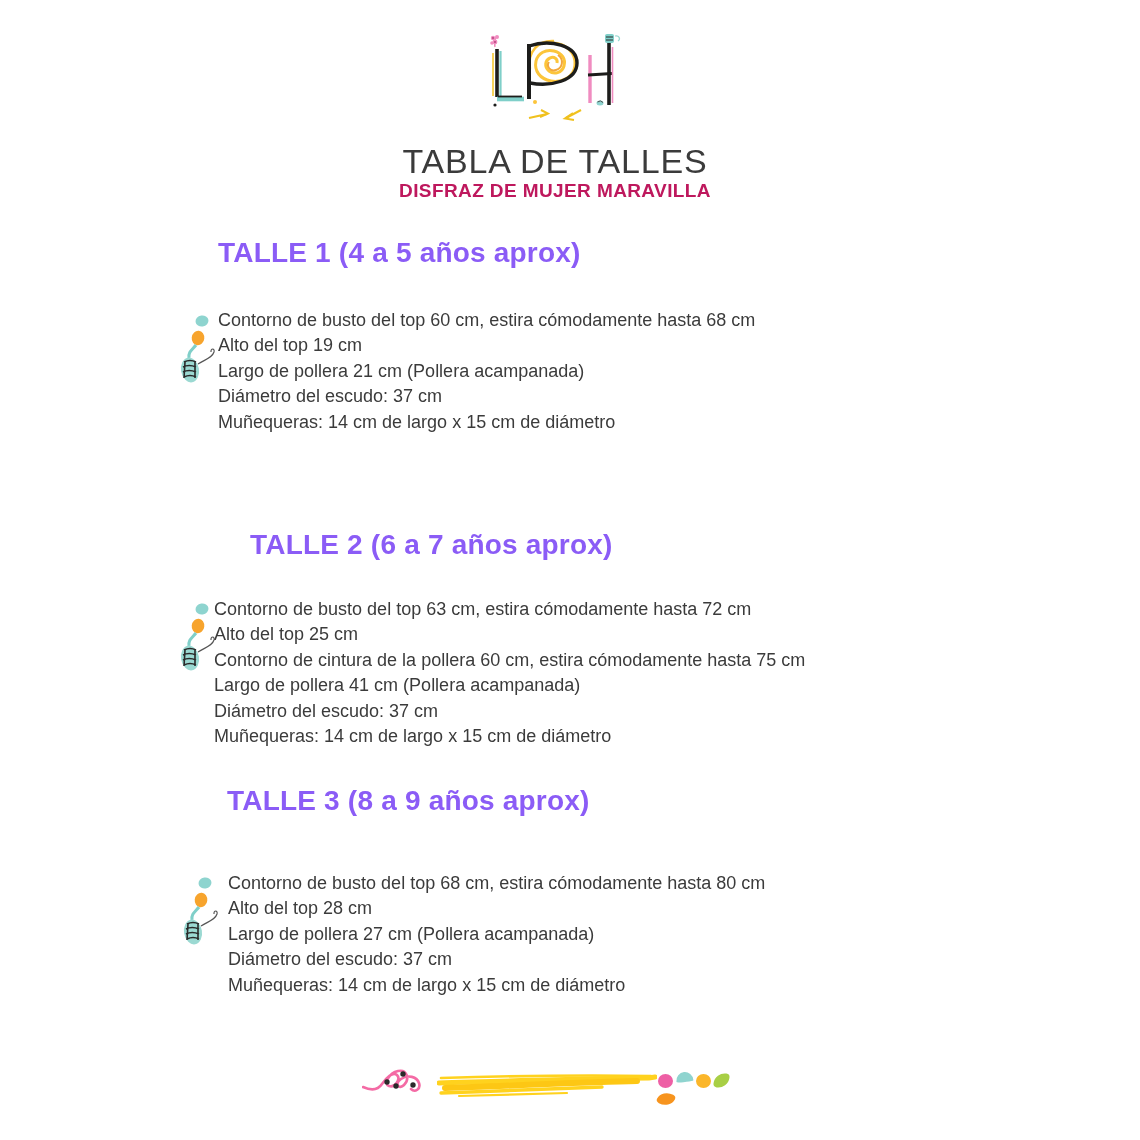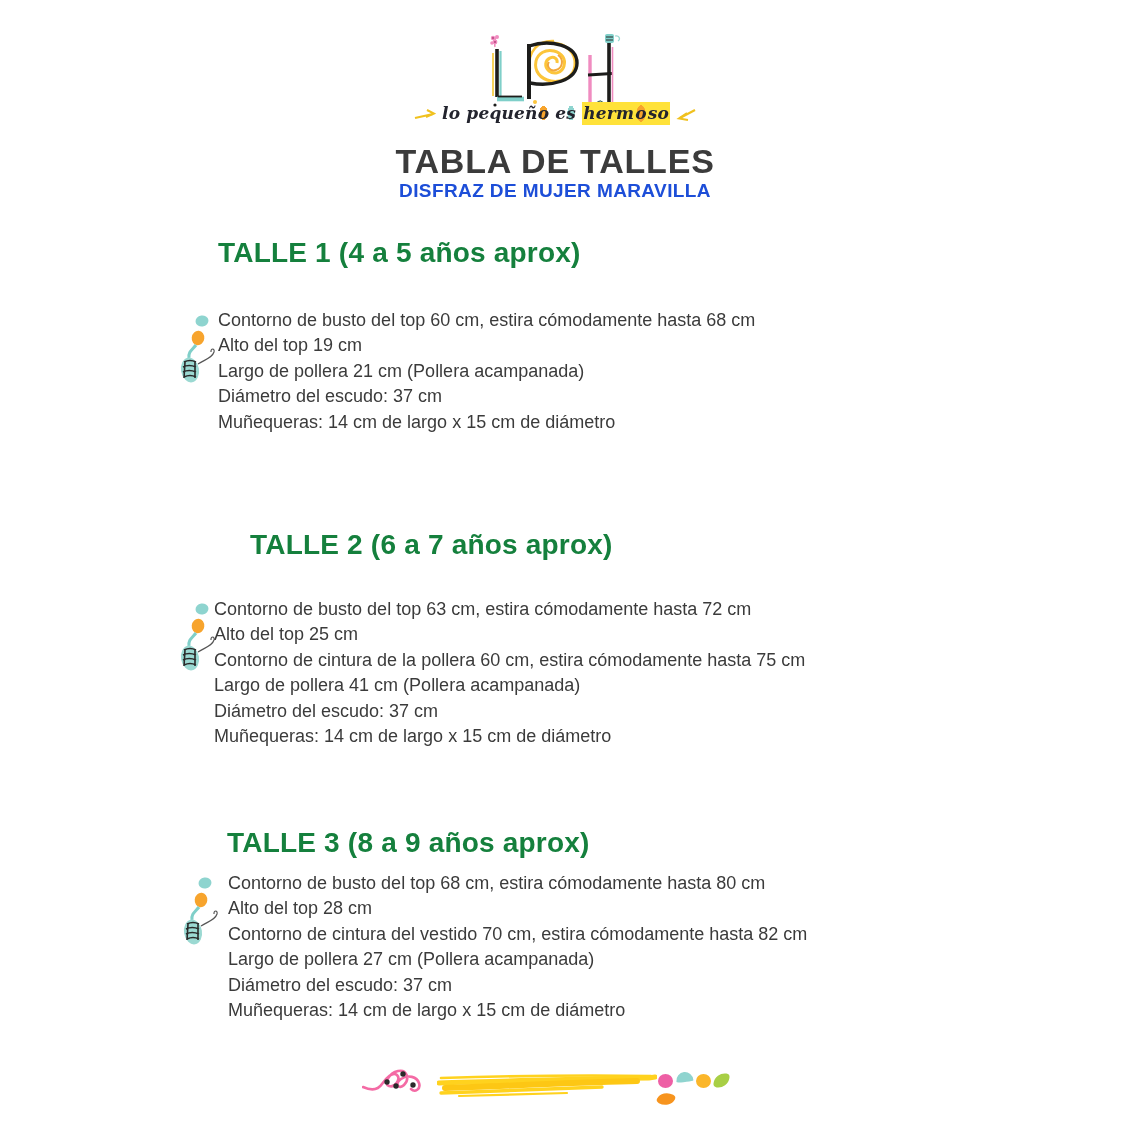--- a/index.html
+++ b/index.html
@@ -8,32 +8,32 @@
   .logo-wrap{position:absolute;left:478px;top:33px;width:150px;height:74px;}
   .tagline-row{position:absolute;left:0;top:103px;width:1110px;text-align:center;
                font-family:"DejaVu Serif", serif;font-style:italic;font-weight:700;
                font-size:17px;color:#23242e;letter-spacing:.2px;}
   .tagline-row .arrow{display:inline-block;vertical-align:middle;margin:0 6px;}
   .hl-orange{background:radial-gradient(closest-side, var(--orange,#f7a42d) 72%, transparent 74%);border-radius:50%;}
   .hl-teal{background:radial-gradient(closest-side, var(--teal,#8ed4cf) 72%, transparent 74%);border-radius:50%;}
   .hl-yellow{background:var(--hl-yellow,#ffe23a);padding:1px 1px 2px;}
   .hl-yellow-orange{background:radial-gradient(closest-side, var(--orange,#f7a42d) 72%, transparent 74%), var(--hl-yellow,#ffe23a);padding:1px 0 2px;}
   .page-title{position:absolute;left:0;top:142px;width:1110px;text-align:center;margin:0;
-              font-size:34px;font-weight:bold;letter-spacing:.8px;color:#3b3b3b;}
+              font-size:34px;font-weight:normal;letter-spacing:.8px;color:#3b3b3b;}
   .page-subtitle{position:absolute;left:0;top:180px;width:1110px;text-align:center;margin:0;
-              font-size:19px;font-weight:bold;letter-spacing:.4px;color:#1d4ed8;}
+              font-size:19px;font-weight:bold;letter-spacing:.4px;color:#be185d;}
   .sr-only{position:absolute;width:1px;height:1px;overflow:hidden;clip:rect(0 0 0 0);white-space:nowrap;}
 
   
-  .sec-heading{position:absolute;margin:0;font-size:28px;font-weight:bold;color:#15803d;letter-spacing:.2px;}
+  .sec-heading{position:absolute;margin:0;font-size:28px;font-weight:bold;color:#8b5cf6;letter-spacing:.2px;}
   .sec-list{position:absolute;margin:0;padding:0;list-style:none;font-size:18px;line-height:25.4px;color:#3b3b3b;}
   .sec-list li{white-space:nowrap;}
   #sec1-heading{left:218px;top:237px;} #sec1-list{left:218px;top:308px;}
   #sec2-heading{left:214px;top:529px;margin-left:36px;} #sec2-list{left:214px;top:597px;}
-  #sec3-heading{left:227px;top:827px;} #sec3-list{left:228px;top:871px;}
+  #sec3-heading{left:227px;top:785px;} #sec3-list{left:228px;top:871px;}
   .doodle{position:absolute;width:44px;height:78px;}
   #doodle-1{left:176px;top:312px;} #doodle-2{left:176px;top:600px;} #doodle-3{left:179px;top:874px;}
 
   
   .footer-squiggle{position:absolute;left:362px;top:1060px;}
   .footer-divider{position:absolute;left:437px;top:1070px;}
   .footer-dots{position:absolute;left:658px;top:1071px;width:90px;height:26px;}
   .dot{display:inline-block;margin-right:3px;vertical-align:middle;}
   .shape-circle{width:15px;height:14px;border-radius:50%;}
   .shape-petal-flat{width:17px;height:10px;border-radius:55% 55% 45% 45% / 95% 95% 10% 10%;transform:rotate(-6deg);position:relative;top:-4px;}
@@ -83,21 +83,21 @@
 
       <ellipse cx="122" cy="70" rx="3.5" ry="2.5" fill="#8ed4cf"></ellipse>
       <path d="M119.5 69 q3 -2.5 5.5 .5" stroke="#444" stroke-width=".9" fill="none"></path>
     </svg>
   </div>
 
   <div class="tagline-row">
     <svg class="arrow" width="22" height="12" viewBox="0 0 22 12">
       <path d="M1 9 L19 5" stroke="#f0c11e" stroke-width="2.2" fill="none"></path>
       <path d="M13 1 L20 4.6 L12 8" stroke="#f0c11e" stroke-width="2" fill="none"></path>
-    </svg><span><span>lo pequeñ</span><span class="hl-orange">o</span><span> e</span><span class="hl-teal">s</span><span> </span><span class="hl-yellow">herm</span><span class="hl-yellow-orange">o</span><span class="hl-yellow">so</span></span><svg class="arrow" width="20" height="14" viewBox="0 0 20 14">
+    </svg><svg class="arrow" width="20" height="14" viewBox="0 0 20 14">
       <path d="M19 2 L4 10" stroke="#f0c11e" stroke-width="2.2" fill="none"></path>
       <path d="M11 5 L3 10.5 L12 12" stroke="#f0c11e" stroke-width="2" fill="none"></path>
     </svg>
   </div>
 
   <h1 class="page-title">TABLA DE TALLES</h1>
   <h2 class="page-subtitle">DISFRAZ DE MUJER MARAVILLA</h2>
 
   <h3 class="sec-heading" id="sec1-heading">TALLE 1 (4 a 5 años aprox)</h3>
   <div class="doodle" id="doodle-1">
@@ -145,21 +145,20 @@
       <ellipse cx="22" cy="26" rx="6.3" ry="7.3" fill="#f7a42d" transform="rotate(6 22 26)"></ellipse>
       <path d="M20 33 C 16 38, 12 40, 13 46" stroke="#7fcfc9" stroke-width="3" fill="none"></path>
       <ellipse cx="14" cy="58" rx="9" ry="12.5" fill="#9bd9d2" transform="rotate(-10 14 58)"></ellipse>
       <path d="M8 50 q6 -3 12 0 M7 55 q6 -3 13 0 M7 60 q6 -3 13 0 M8 65 q6 -3 12 0 M9 50 l-1 16 M19 50 l0 16" stroke="#2a2a2a" stroke-width="1.6" fill="none"></path>
       <path d="M22 52 C 30 47, 36 46, 38 40 C 39 36, 34.5 36, 35 40" stroke="#555" stroke-width="1.2" fill="none"></path>
     </svg>
   </div>
   <ul class="sec-list" id="sec3-list">
     <li>Contorno de busto del top 68 cm, estira cómodamente hasta 80 cm</li>
     <li>Alto del top 28 cm</li>
-    <li>Contorno de cintura del vestido 70 cm, estira cómodamente hasta 82 cm</li>
     <li>Largo de pollera 27 cm (Pollera acampanada)</li>
     <li>Diámetro del escudo: 37 cm</li>
     <li>Muñequeras: 14 cm de largo x 15 cm de diámetro</li>
   </ul>
 
   <svg class="footer-squiggle" width="72" height="40" viewBox="0 0 72 40">
     <path d="M1 27 C 10 31, 16 30, 20 24 C 24 18, 31 11, 35 15 C 39 19, 33 28, 27 26 C 21 24, 27 13, 36 11 C 45 9, 48 19, 42 25 C 37 30, 32 24, 39 19 C 46 14, 55 17, 57 23 C 59 29, 53 33, 49 29" stroke="#f46ba5" stroke-width="2.6" fill="none" stroke-linecap="round"></path>
     <circle cx="25" cy="22" r="2.7" fill="#2a2a2a"></circle>
     <circle cx="34" cy="26" r="2.7" fill="#2a2a2a"></circle>
     <circle cx="41" cy="14" r="2.7" fill="#2a2a2a"></circle>

